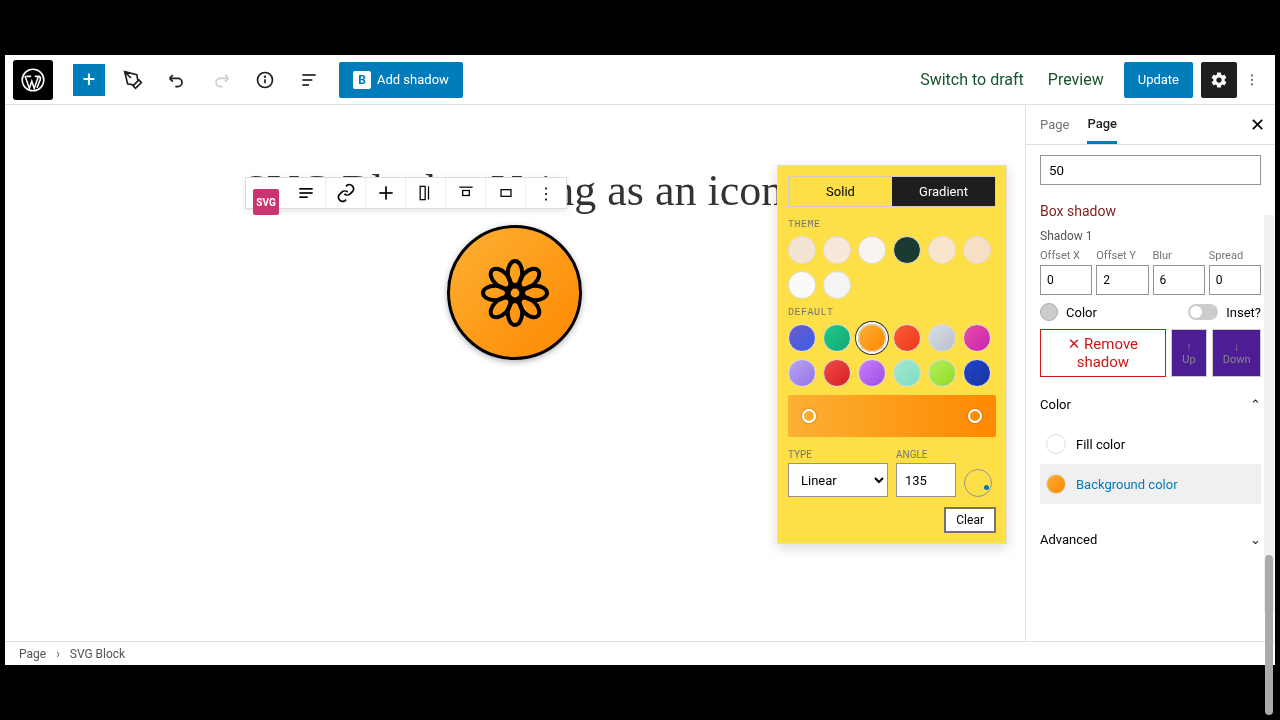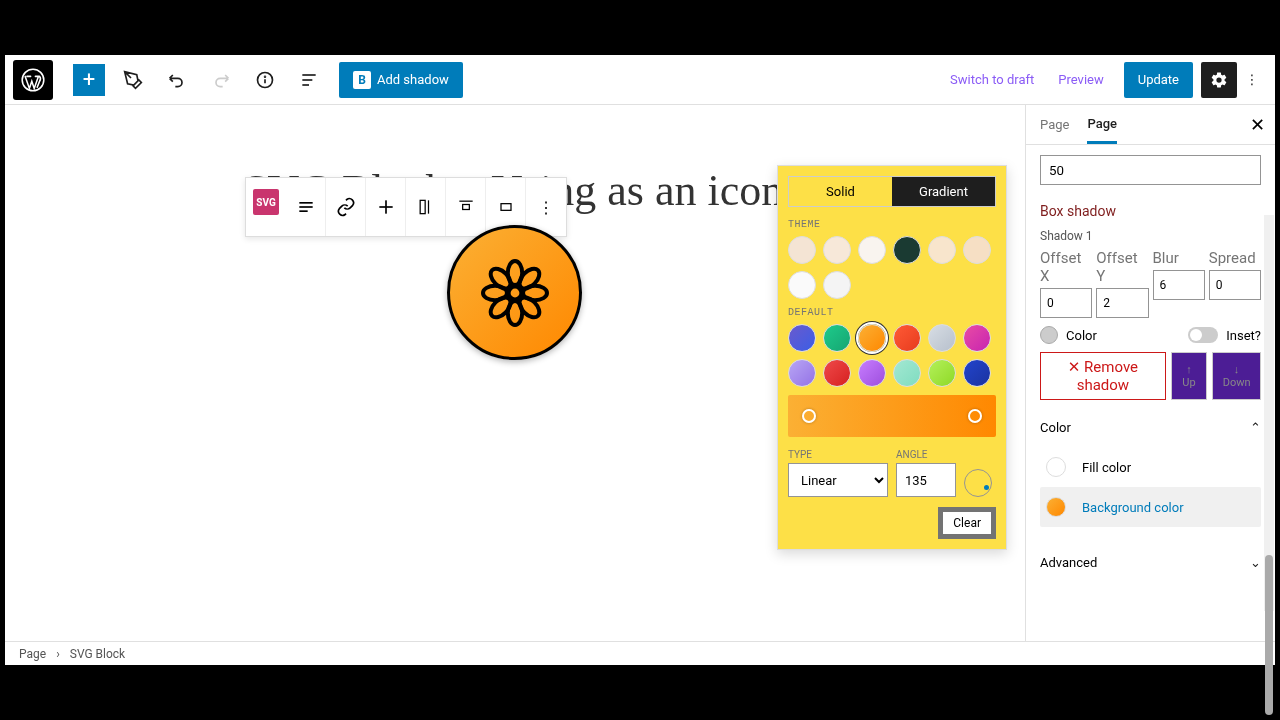--- a/index.html
+++ b/index.html
@@ -6,72 +6,72 @@
 body { background: #000; width: 1280px; height: 720px; overflow: hidden; }
 .app { position: absolute; top: 55px; left: 5px; right: 5px; bottom: 55px; background: #fff; display: flex; flex-direction: column; }
 .topbar { height: 50px; background: #fff; border-bottom: 1px solid #e0e0e0; display: flex; align-items: center; padding: 0 8px; }
 .wp-logo { width: 40px; height: 40px; background: #000; border-radius: 3px; display: flex; align-items: center; justify-content: center; }
 .wp-logo svg { width: 24px; height: 24px; }
 .add-block { width: 32px; height: 32px; background: #007cba; color: #fff; border: none; display: flex; align-items: center; justify-content: center; margin-left: 20px; font-size: 22px; cursor: pointer; }
 .toolbar-icon { width: 32px; height: 32px; background: none; border: none; display: flex; align-items: center; justify-content: center; margin-left: 12px; color: #1e1e1e; cursor: pointer; }
 .add-pattern { background: #007cba; color: #fff; border: none; height: 36px; padding: 0 14px; display: flex; align-items: center; gap: 6px; margin-left: 14px; border-radius: 2px; font-size: 13px; cursor: pointer; }
 .add-pattern .b { background: #fff; color: #007cba; width: 18px; height: 18px; border-radius: 2px; font-weight: bold; display: flex; align-items: center; justify-content: center; font-size: 12px; }
 .spacer { flex: 1; }
-.link-btn { color: #8b5cf6; background: none; border: none; font-size: 13px; padding: 0 12px; cursor: pointer; }
+.link-btn { color: #14532d; background: none; border: none; font-size: 16px; padding: 0 12px; cursor: pointer; }
 .update-btn { background: #007cba; color: #fff; border: none; height: 36px; padding: 0 14px; border-radius: 2px; font-size: 13px; cursor: pointer; margin: 0 8px; }
 .settings-btn { width: 36px; height: 36px; background: #1e1e1e; color: #fff; border: none; display: flex; align-items: center; justify-content: center; cursor: pointer; border-radius: 2px; }
 .more-btn { width: 30px; height: 36px; background: none; border: none; color: #1e1e1e; cursor: pointer; }
 .main { flex: 1; display: flex; position: relative; }
 .canvas { flex: 1; position: relative; background: #fff; }
 .page-title { position: absolute; left: 238px; top: 60px; font-size: 44px; color: #333; font-family: Georgia, serif; font-weight: normal; }
-.block-toolbar { position: absolute; left: 240px; top: 72px; background: #fff; border: 1px solid #ddd; display: flex; height: 60px; box-shadow: 0 2px 6px rgba(0,0,0,0.1); }
+.block-toolbar { position: absolute; left: 240px; top: 72px; background: #fff; border: 1px solid #ddd; display: flex; height: 32px; box-shadow: 0 2px 6px rgba(0,0,0,0.1); }
 .bt-item { width: 40px; display: flex; align-items: center; justify-content: center; border-right: 1px solid #eee; cursor: pointer; }
 .bt-item.svg { background: #c9356e; color: #fff; font-size: 10px; font-weight: bold; border-radius: 2px; width: 26px; height: 26px; margin: 11px 7px; border: none; }
 .flower-block { position: absolute; left: 442px; top: 120px; width: 135px; height: 135px; border-radius: 50%; background: linear-gradient(135deg, #fbb034, #ff8800); border: 3px solid #000; display: flex; align-items: center; justify-content: center; box-shadow: 0 2px 6px rgba(0,0,0,0.3); }
 .color-popup { position: absolute; left: 772px; top: 60px; width: 230px; background: #fde047; border: 1px solid #ddd; box-shadow: 0 4px 12px rgba(0,0,0,0.15); padding: 10px; }
 .tab-row { display: flex; border: 1px solid #ccc; margin-bottom: 12px; }
 .tab { flex: 1; text-align: center; padding: 7px 0; font-size: 13px; cursor: pointer; }
 .tab.active { background: #1e1e1e; color: #fff; }
 .section-label { font-size: 10px; color: #757575; letter-spacing: 0.5px; margin: 6px 0; font-family: Liberation Mono, monospace; }
 .swatch-row { display: flex; gap: 7px; flex-wrap: wrap; margin-bottom: 8px; }
 .swatch { width: 28px; height: 28px; border-radius: 50%; border: 1px solid #ddd; cursor: pointer; }
 .swatch.selected { box-shadow: 0 0 0 2px #fff, 0 0 0 3px #333; }
 .gradient-bar { height: 42px; background: linear-gradient(90deg, #fbb034, #ff8800); border-radius: 2px; position: relative; margin-bottom: 12px; }
 .g-stop { position: absolute; top: 50%; transform: translate(-50%, -50%); width: 14px; height: 14px; border: 2px solid #fff; border-radius: 50%; box-shadow: 0 0 3px rgba(0,0,0,0.3); cursor: pointer; }
 .type-angle { display: flex; gap: 8px; align-items: flex-end; margin-bottom: 10px; }
 .fld-col { display: flex; flex-direction: column; gap: 3px; }
 .fld-label { font-size: 10px; color: #757575; }
 .select-type { width: 100px; height: 34px; border: 1px solid #949494; padding: 0 8px; font-size: 13px; background: #fff; }
 .angle-input { width: 60px; height: 34px; border: 1px solid #949494; padding: 0 8px; font-size: 13px; }
 .angle-circle { width: 28px; height: 28px; border: 1px solid #949494; border-radius: 50%; position: relative; }
 .angle-dot { position: absolute; width: 5px; height: 5px; background: #007cba; border-radius: 50%; right: 2px; bottom: 6px; }
-.clear-btn { font-size: 12px; padding: 4px 10px; border: 5px solid #737373; background: #fff; float: right; cursor: pointer; }
+.clear-btn { font-size: 12px; padding: 4px 10px; border: 2px solid #737373; background: #fff; float: right; cursor: pointer; }
 .sidebar { width: 250px; border-left: 1px solid #e0e0e0; background: #fff; }
 .side-top { padding: 0 14px; height: 40px; display: flex; align-items: center; gap: 18px; border-bottom: 1px solid #e0e0e0; position: relative; }
 .side-tab { font-size: 13px; color: #757575; padding: 10px 0; cursor: pointer; }
 .side-tab.active { color: #1e1e1e; font-weight: 500; border-bottom: 3px solid #007cba; }
 .side-close { position: absolute; right: 10px; font-size: 18px; cursor: pointer; background: none; border: none; }
 .side-body { padding: 10px 14px; font-size: 13px; overflow-y: auto; height: calc(100% - 40px); }
 .val-input { width: 100%; height: 30px; border: 1px solid #949494; padding: 0 8px; margin-bottom: 12px; }
 .panel-title { font-size: 14px; color: #7f1d1d; margin: 6px 0 10px; }
 .offset-row { display: flex; gap: 4px; margin-bottom: 8px; }
 .offset-col { flex: 1; }
-.offset-col label { font-size: 15px; color: #757575; display: block; margin-bottom: 3px; }
+.offset-col label { font-size: 11px; color: #757575; display: block; margin-bottom: 3px; }
 .offset-col input { width: 100%; height: 30px; border: 1px solid #949494; padding: 0 6px; font-size: 12px; }
 .color-inset { display: flex; align-items: center; gap: 8px; margin: 8px 0; font-size: 13px; }
 .color-circle { width: 18px; height: 18px; border-radius: 50%; background: #ccc; border: 1px solid #aaa; }
 .toggle { width: 30px; height: 16px; background: #ccc; border-radius: 8px; position: relative; margin-left: auto; cursor: pointer; }
 .toggle::after { content: ''; position: absolute; width: 12px; height: 12px; background: #fff; border-radius: 50%; top: 2px; left: 2px; }
 .shadow-btns { display: flex; gap: 5px; margin: 8px 0; }
 .rm-shadow { border: 1px solid #cc1818; color: #cc1818; background: #fff; font-size: 15px; padding: 5px 8px; cursor: pointer; }
 .updown { border: 1px solid #ccc; background: #4c1d95; color: #888; font-size: 11px; padding: 5px 8px; cursor: pointer; }
 .add-shadow { background: #007cba; color: #fff; border: none; font-size: 12px; padding: 8px 12px; cursor: pointer; margin-bottom: 18px; }
 .collapse-head { display: flex; justify-content: space-between; align-items: center; padding: 12px 0; cursor: pointer; }
 .collapse-head .chev { color: #1e1e1e; }
-.color-item { display: flex; align-items: center; gap: 16px; padding: 10px 6px; cursor: pointer; border-radius: 2px; }
+.color-item { display: flex; align-items: center; gap: 10px; padding: 10px 6px; cursor: pointer; border-radius: 2px; }
 .color-item.active { background: #f0f0f0; color: #007cba; }
 .color-item .sw { width: 20px; height: 20px; border-radius: 50%; border: 1px solid #ddd; }
 .bottombar { height: 24px; background: #fff; border-top: 1px solid #e0e0e0; display: flex; align-items: center; padding: 0 14px; font-size: 12px; color: #555; gap: 10px; }
 .scrollbar-v { position: absolute; right: 1px; top: 110px; bottom: 30px; width: 10px; background: #f0f0f0; }
 .scrollbar-v .thumb { position: absolute; left: 1px; width: 8px; background: #aaa; border-radius: 4px; }
 </style>
 </head>
 <body>
 
 <div class="app">

